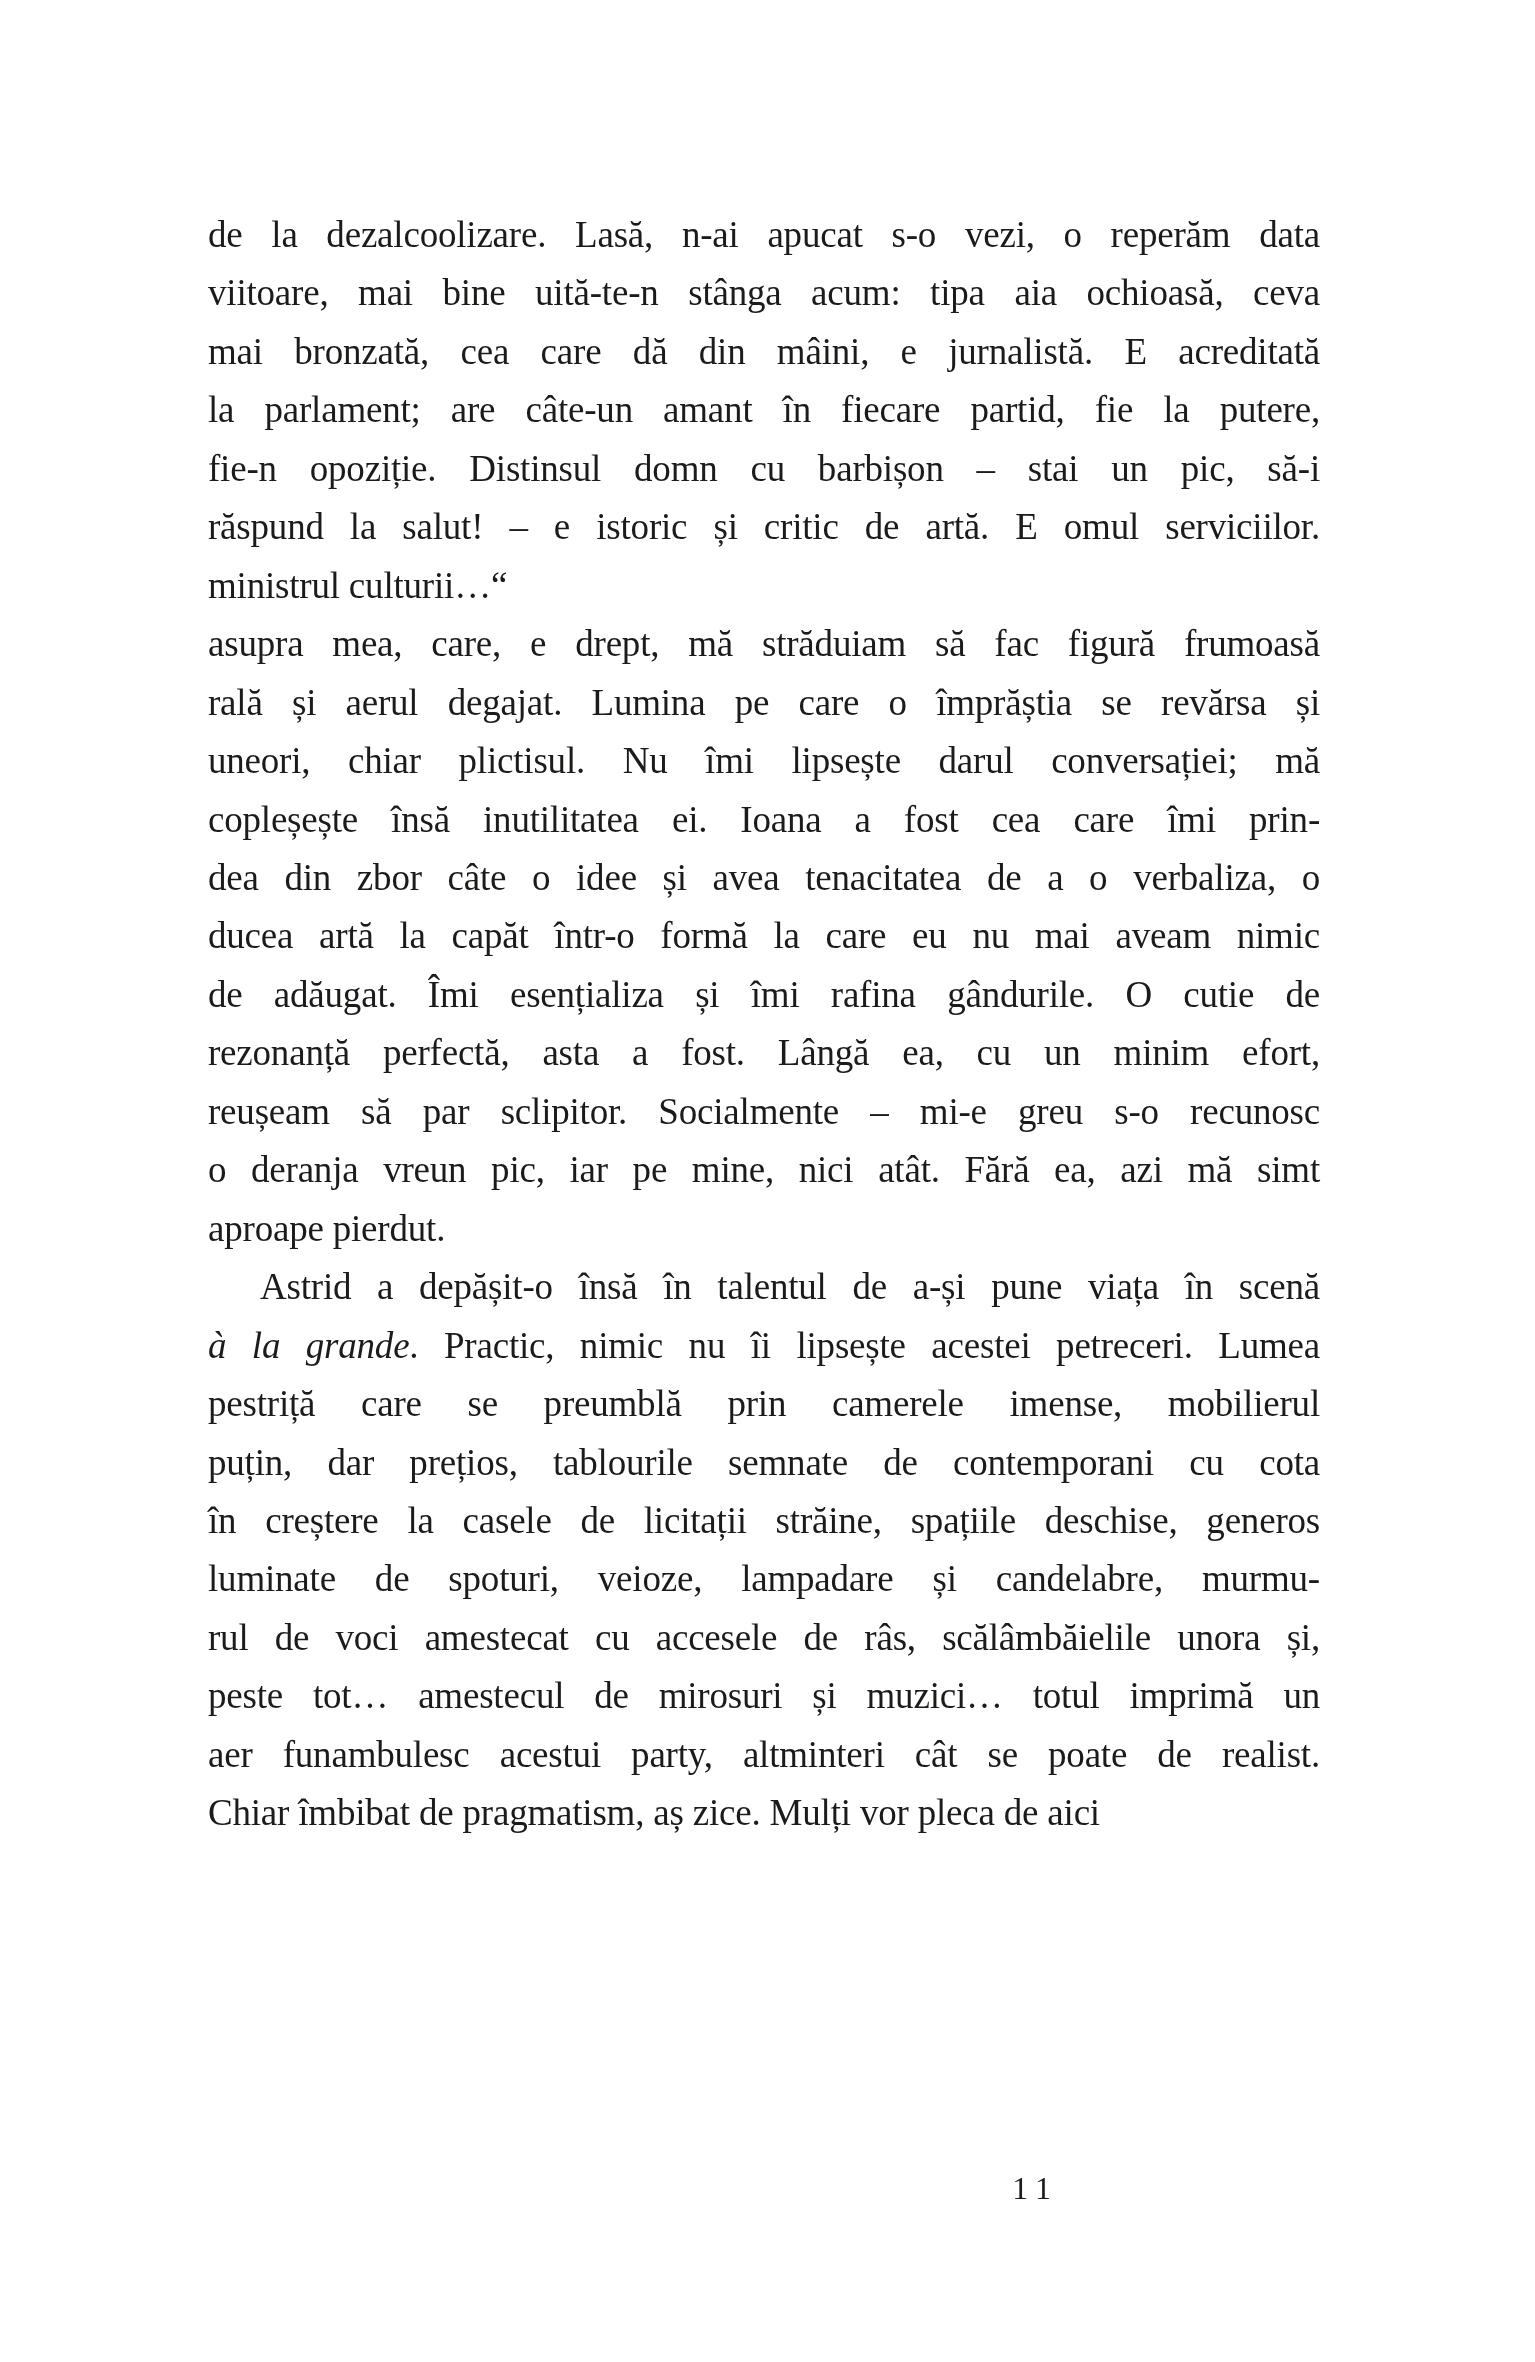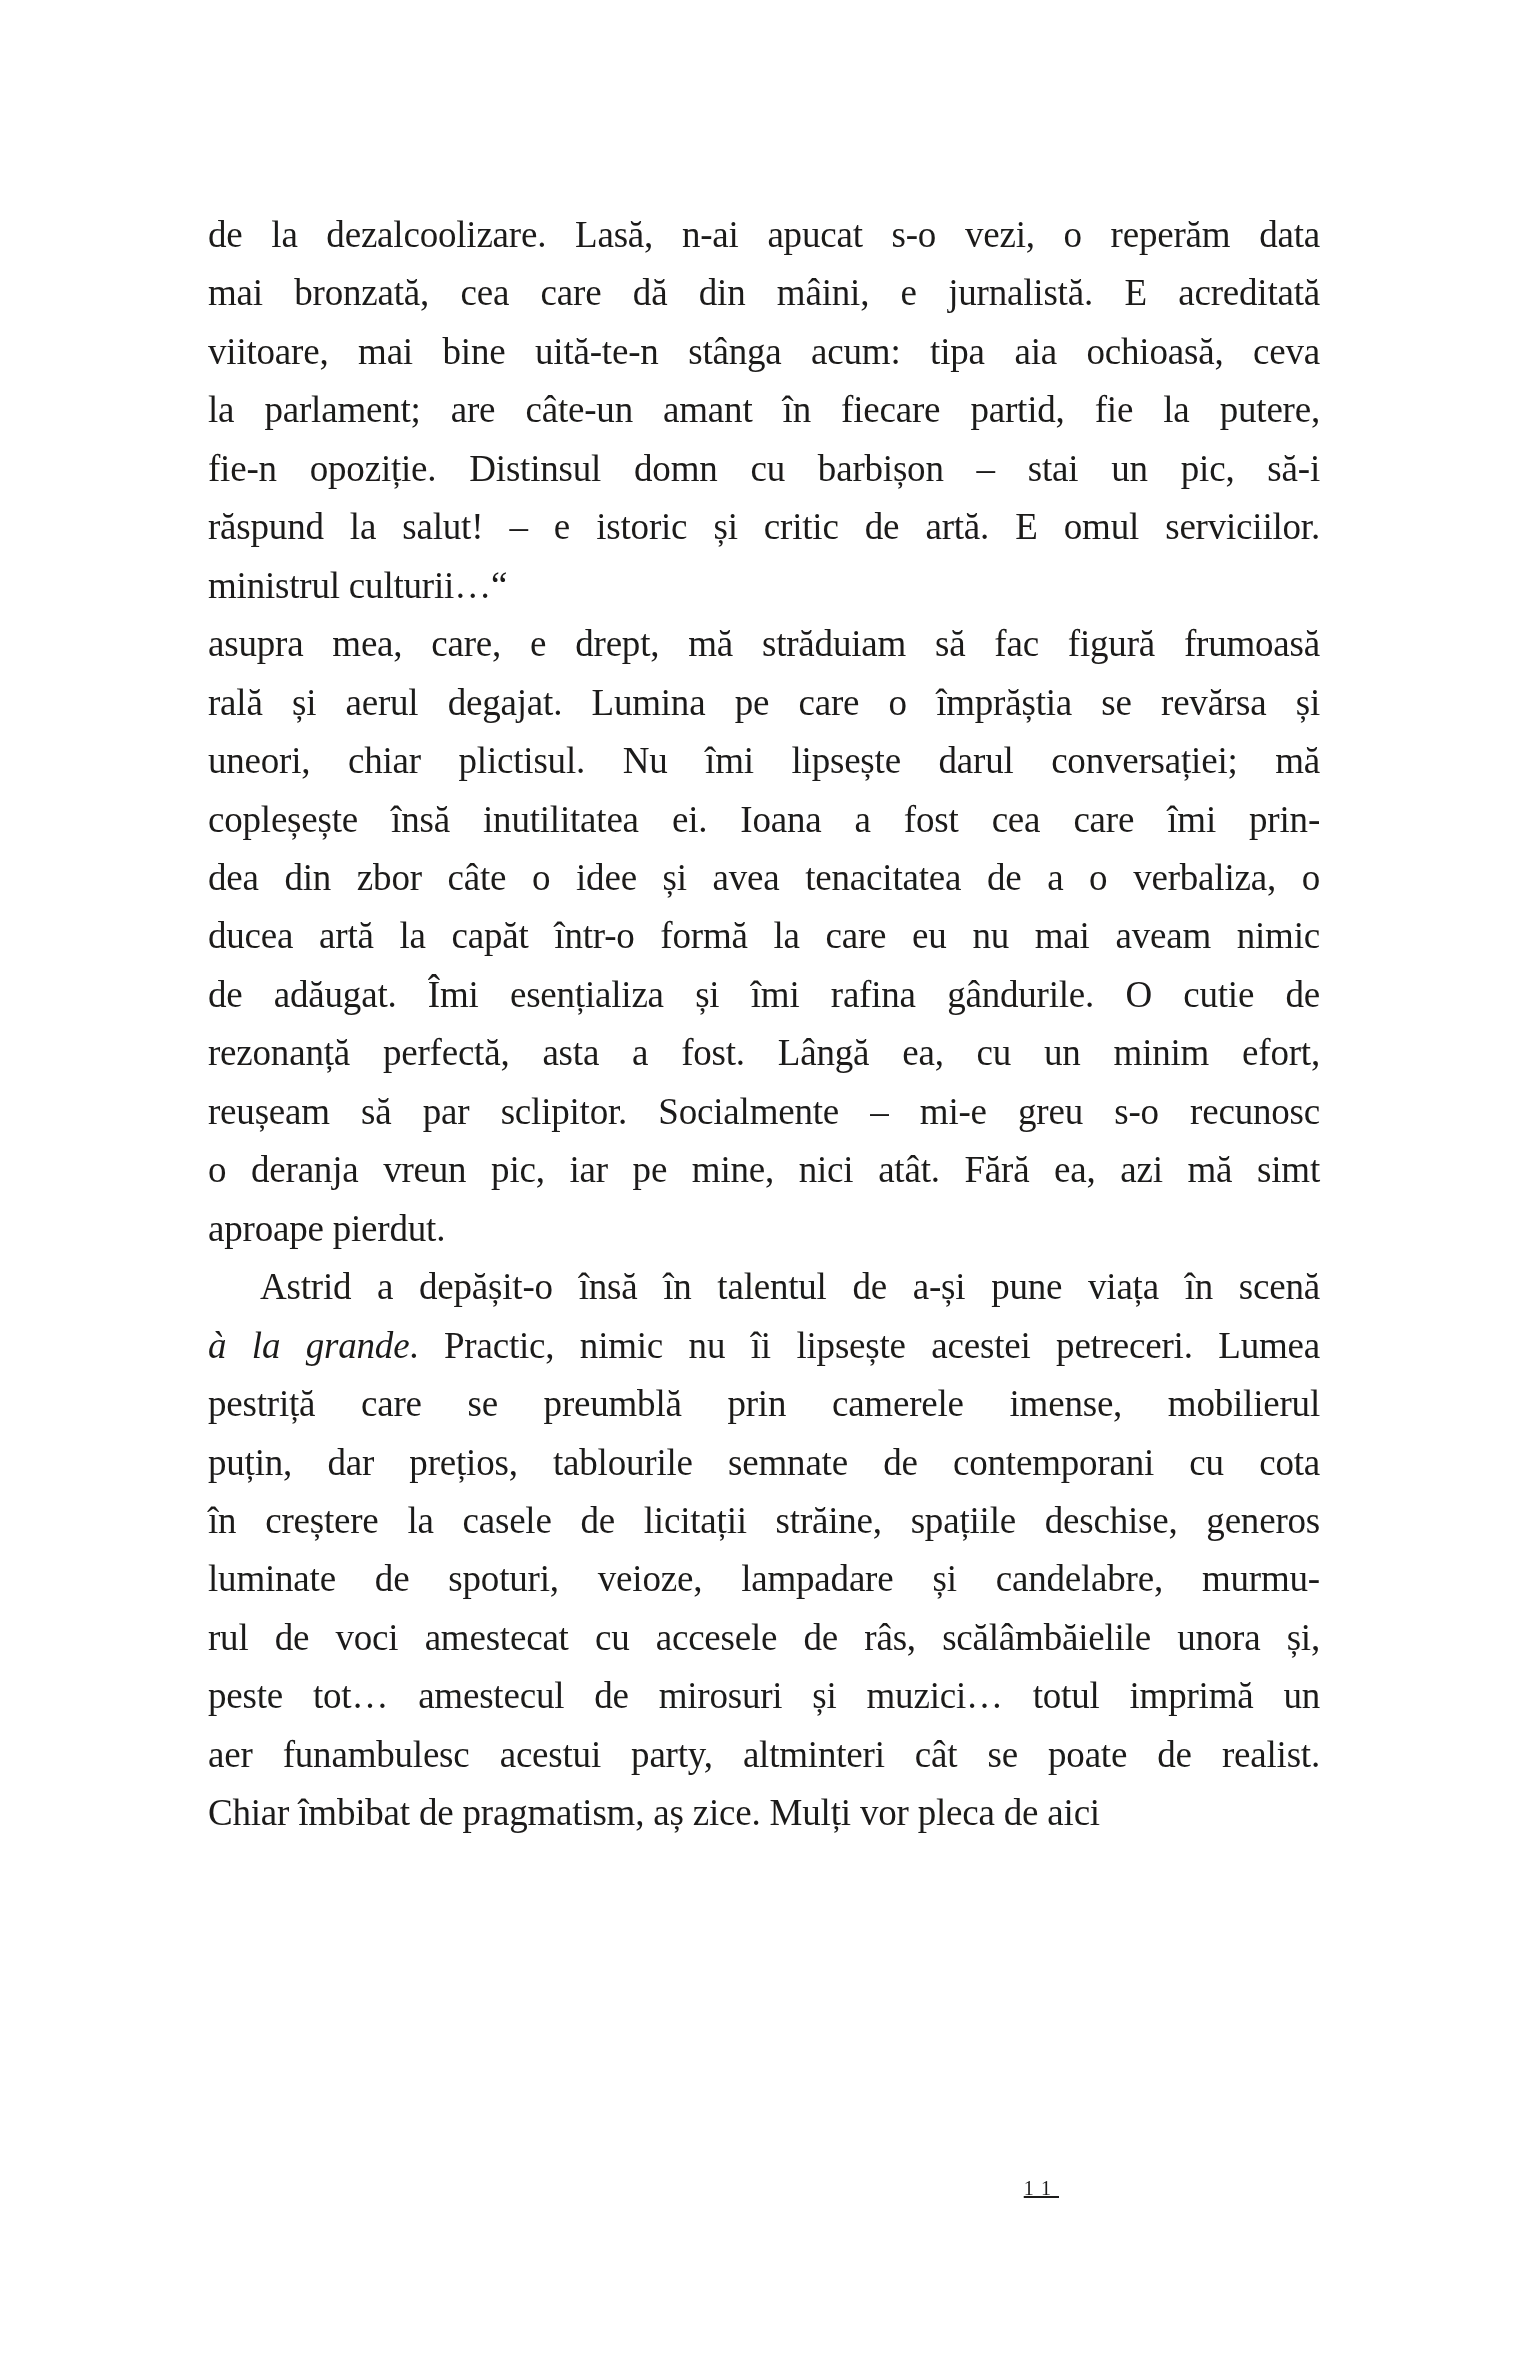--- a/index.html
+++ b/index.html
@@ -46,37 +46,36 @@
     text-indent: 52px;
   }
   .seg.italic {
     font-style: italic;
   }
   .page-number {
     position: absolute;
     top: 2172px;
     right: 215px;
     font-family: "Liberation Serif", serif;
-    font-size: 20px;
+    font-size: 32px;
     line-height: 32px;
     letter-spacing: 8px;
     margin-right: -8px;
     color: #1c1b1a;
-    text-decoration: underline;
   }
 </style>
 </head>
 <body style="background: rgb(255, 255, 255);">
 
 <div class="book-page" style="background: rgb(255, 255, 255);">
   <main class="text-block" style="color: rgb(28, 27, 26);">
       <div class="paragraph">
         <div class="line"><span class="seg">de la dezalcoolizare. Lasă, n-ai apucat s-o vezi, o reperăm data</span></div>
+        <div class="line"><span class="seg">viitoare, mai bine uită-te-n stânga acum: tipa aia ochioasă, ceva</span></div>
         <div class="line"><span class="seg">mai bronzată, cea care dă din mâini, e jurnalistă. E acreditată</span></div>
-        <div class="line"><span class="seg">viitoare, mai bine uită-te-n stânga acum: tipa aia ochioasă, ceva</span></div>
         <div class="line"><span class="seg">la parlament; are câte-un amant în fiecare partid, fie la putere,</span></div>
         <div class="line"><span class="seg">fie-n opoziție. Distinsul domn cu barbișon – stai un pic, să-i</span></div>
         <div class="line"><span class="seg">răspund la salut! – e istoric și critic de artă. E omul serviciilor.</span></div>
         <div class="line line-last"><span class="seg">ministrul culturii…“</span></div>
       </div>
       <div class="paragraph">
         <div class="line"><span class="seg">asupra mea, care, e drept, mă străduiam să fac figură frumoasă</span></div>
         <div class="line"><span class="seg">rală și aerul degajat. Lumina pe care o împrăștia se revărsa și</span></div>
         <div class="line"><span class="seg">uneori, chiar plictisul. Nu îmi lipsește darul conversației; mă</span></div>
         <div class="line"><span class="seg">copleșește însă inutilitatea ei. Ioana a fost cea care îmi prin-</span></div>

